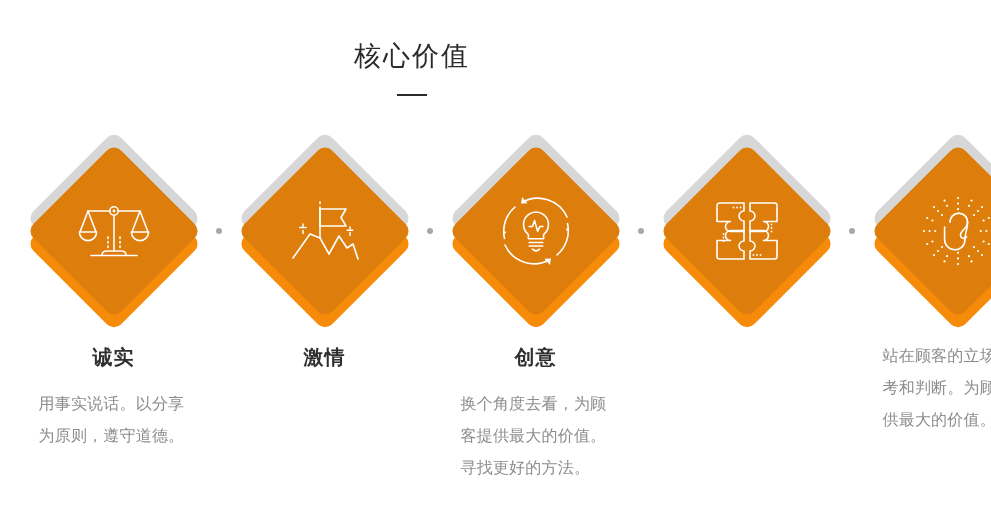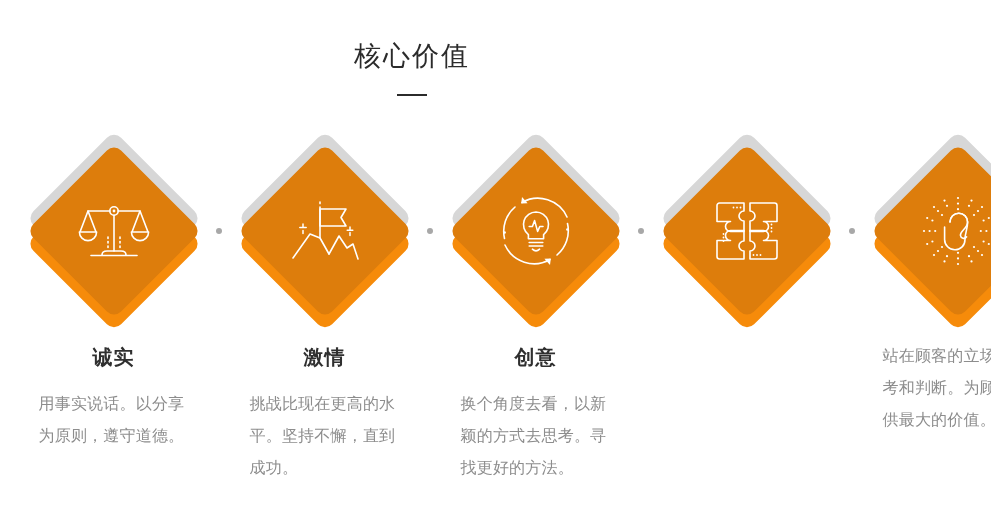--- a/index.html
+++ b/index.html
@@ -192,21 +192,20 @@
           <line x1="31" y1="9" x2="31" y2="40"></line>
           <path d="M31 11 H57 L52 19.5 L57 28 H31 Z"></path>
           <path d="M4 60 L21 36 L31 40 L40 56"></path>
           <path d="M40 56 L50 38 L58 50 L64 46 L69 61"></path>
           <path d="M14 26 l0 3.2 M14 32.4 l0 3.2 M10.8 29.4 l3.2 0 M17.2 29.4 l-3.2 0" stroke-width="1.5"></path>
           <path d="M61 29 l0 2.8 M61 34.6 l0 2.8 M58.2 32.2 l2.8 0 M63.8 32.2 l-2.8 0" stroke-width="1.5"></path>
         </svg>
       </div>
     </div>
     <div class="card-heading">激情</div>
-    <p class="card-desc">挑战比现在更高的水平。坚持不懈，直到成功。</p>
   </div>
 
   <div class="dot-sep">
     <span class="dot"></span>
   </div>
 
   <div class="card">
     <div class="diamond-wrap">
       <div class="dia dia-shadow"></div>
       <div class="dia dia-light"></div>
@@ -224,21 +223,21 @@
           <path d="M37 17 a12.6 12.6 0 0 0 -7.6 22.6 v4.2 h15.2 v-4.2 A12.6 12.6 0 0 0 37 17 Z"></path>
           <path d="M30.4 38.5 q6.6-9.5 13.2 0" stroke-width="1.4" fill="none" opacity="0"></path>
           <polyline points="30.2,31.5 33.4,31.5 35.6,25.6 38.6,36.4 40.8,31.5 44,31.5"></polyline>
           <line x1="30.2" y1="47.5" x2="43.8" y2="47.5"></line>
           <line x1="30.2" y1="51" x2="43.8" y2="51"></line>
           <path d="M33.4 54.2 q3.6 3.4 7.2 0"></path>
         </svg>
       </div>
     </div>
     <div class="card-heading">创意</div>
-    <p class="card-desc">换个角度去看，以新颖的方式去思考。寻找更好的方法。</p>
+    <p class="card-desc">换个角度去看，为顾客提供最大的价值。寻找更好的方法。</p>
   </div>
 
   <div class="dot-sep">
     <span class="dot"></span>
   </div>
 
   <div class="card">
     <div class="diamond-wrap">
       <div class="dia dia-shadow"></div>
       <div class="dia dia-light"></div>

